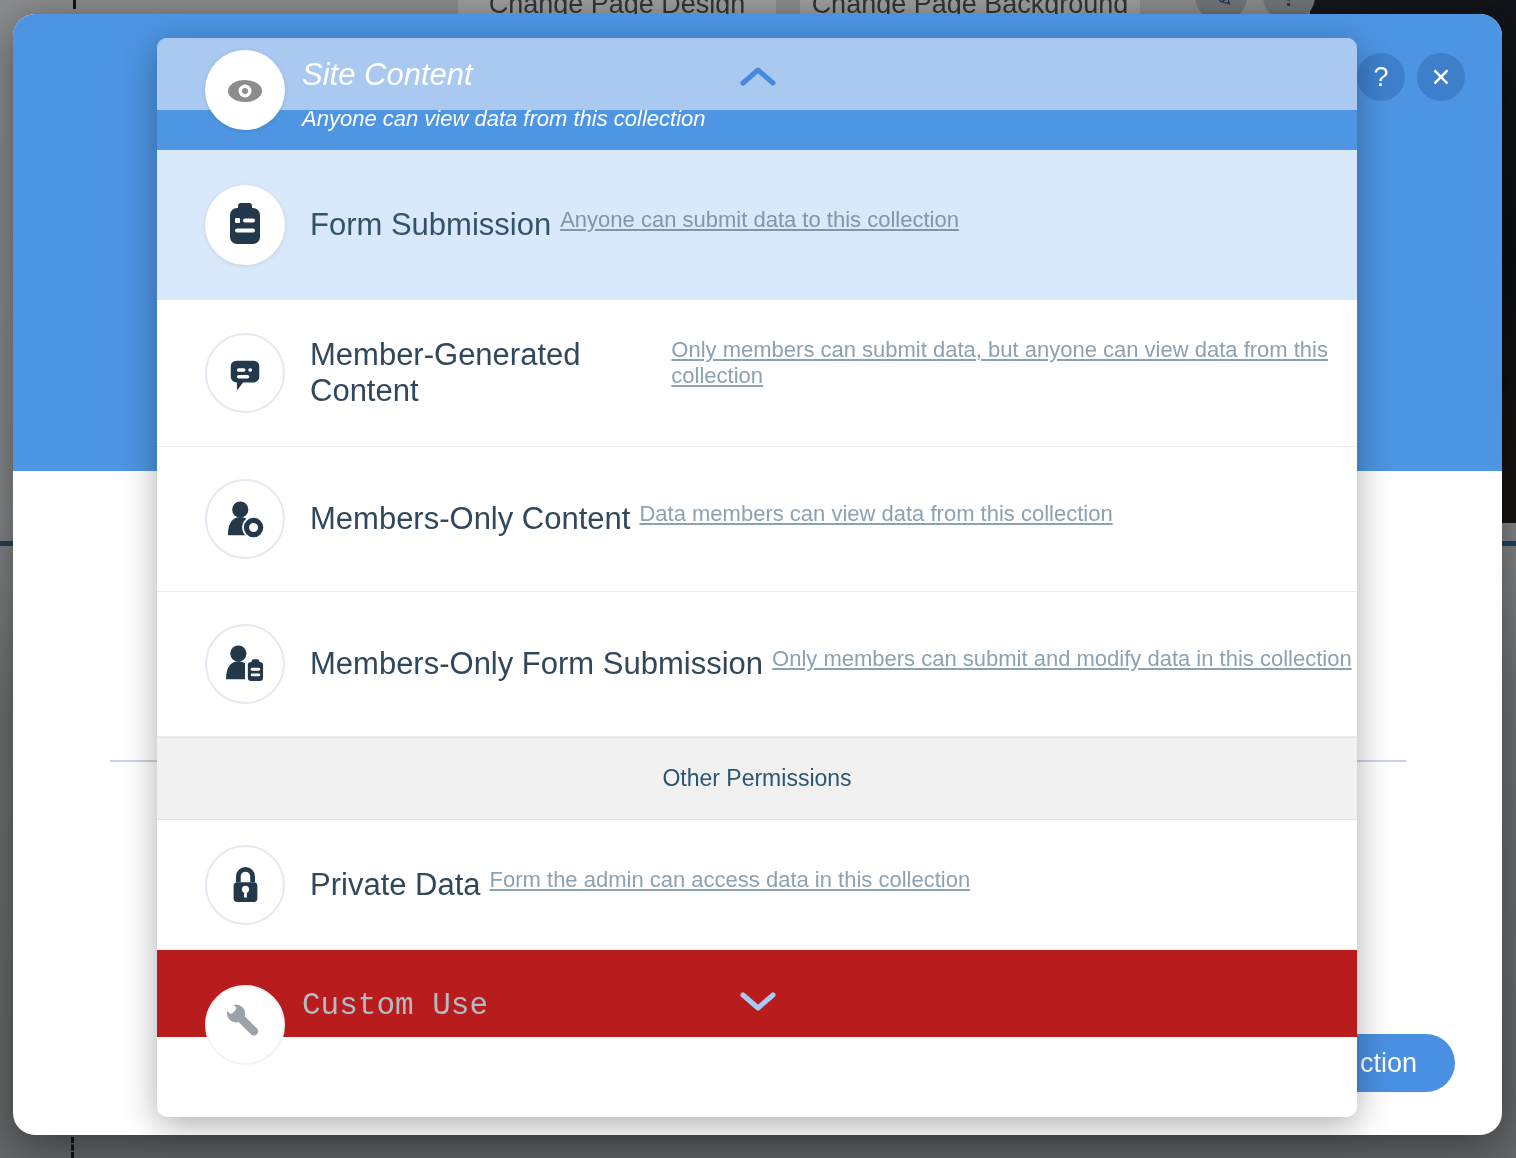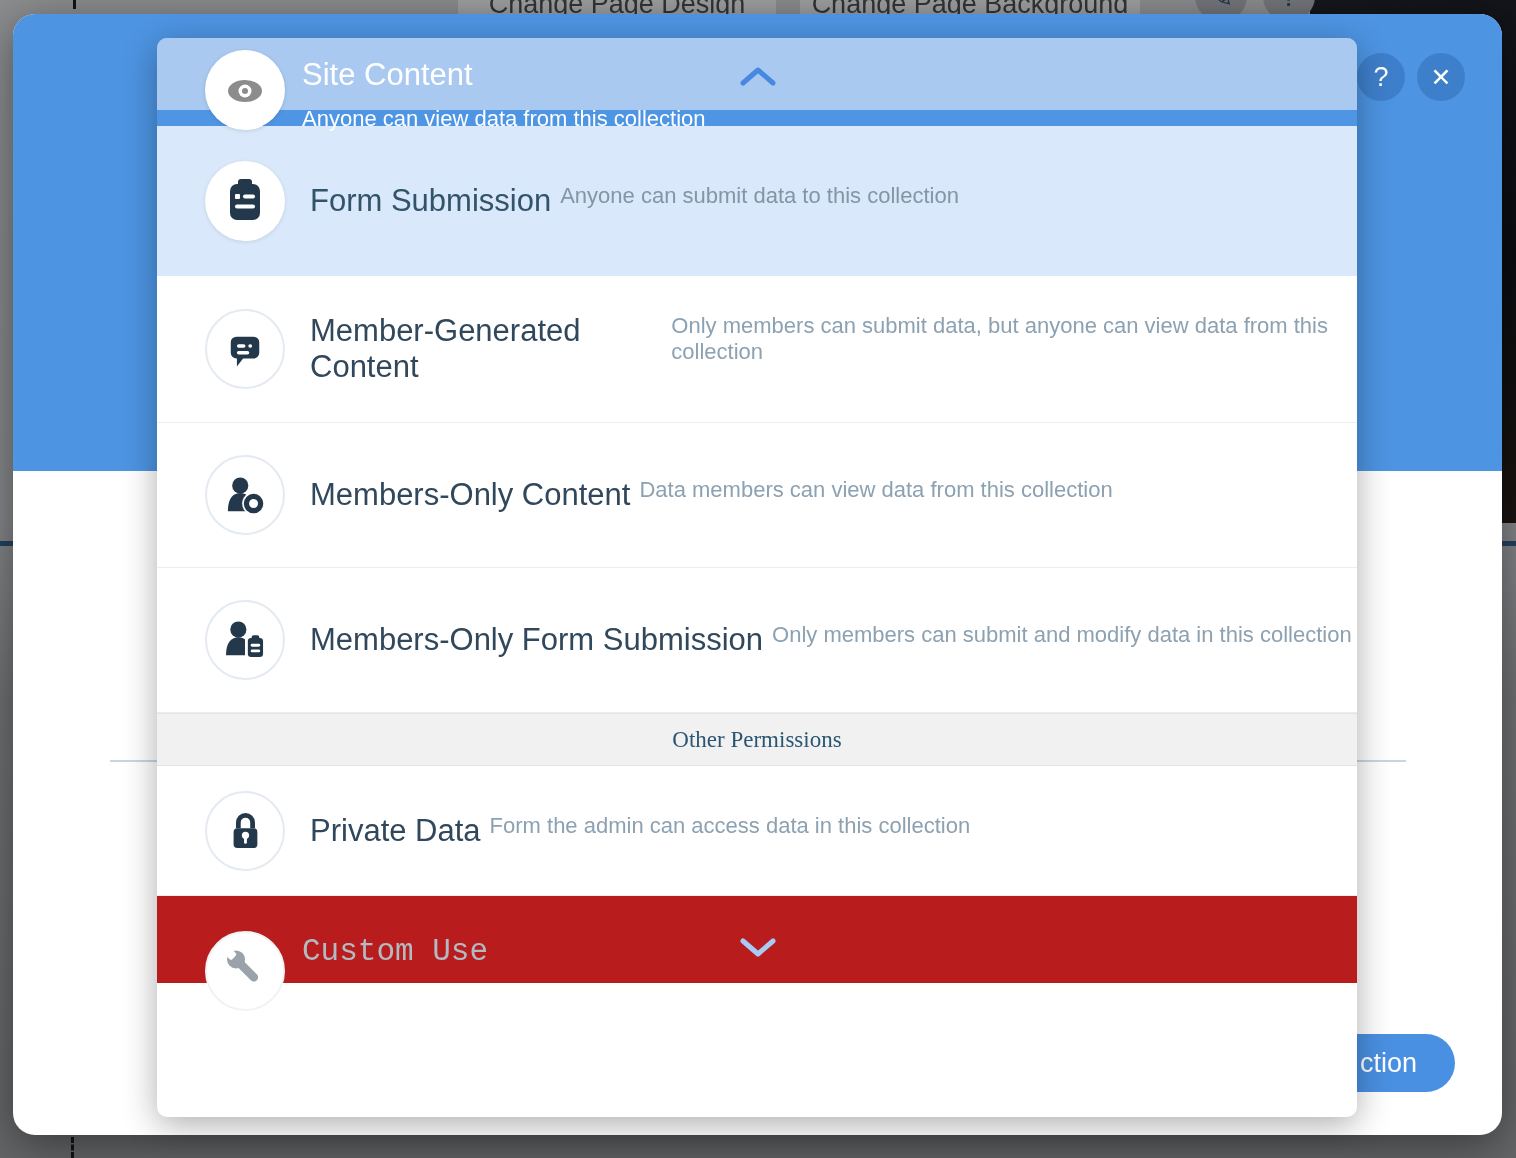--- a/index.html
+++ b/index.html
@@ -38,41 +38,41 @@
   
   .panel { position:absolute; left:157px; top:38px; width:1200px; height:1079px; border-radius:10px;
     background:#fff; overflow:hidden; box-shadow:0 8px 34px rgba(0,0,0,.32); z-index:20; }
   .row { position:relative; width:100%; }
   .icon-circle { width:80px; height:80px; border-radius:50%; background:#fff; flex:none;
     display:flex; align-items:center; justify-content:center; }
   .icon-circle.bordered { border:2px solid #E4EAF1; }
   .icon-circle.faint { border:2px solid #F0F3F6; }
 
   
-  .row-selected-header { height:88px; background:#4E96E3; }
+  .row-selected-header { height:112px; background:#4E96E3;font-style:italic; }
   .light-band { position:absolute; left:0; top:0; width:100%; height:72px; background:#A9C9F1; }
   .sel-icon { position:absolute; left:48px; top:12px; box-shadow:0 1px 4px rgba(0,0,0,.12); }
   .sel-title { position:absolute; left:145px; top:19px; font-size:31px; color:#ffffff; }
   .sel-sub { position:absolute; left:145px; top:68px; font-size:22px; color:#ffffff; }
   .chevron { position:absolute; left:583px; }
   .chevron.up { top:29px; }
 
   
   .opt { display:flex; align-items:center; padding-left:48px; background:#fff; border-bottom:1px solid #EBEDEF; }
   .opt-text { margin-left:25px; display:flex; flex-direction:row; gap:9px; }
   .opt-title { font-size:31px; color:#31485C; }
-  .opt-sub { font-size:22px; color:#8CA1B1; }
+  .opt-sub { font-size:22px; color:#8CA1B1;text-decoration:underline; }
   .opt.selected { background:#D9E8FA; border-bottom:none; }
   .opt.selected .opt-title { color:#32536A; }
   .opt.selected .opt-sub { color:#8296A6; }
   .h150{height:150px;} .h147{height:147px;} .h145{height:145px;} .h146{height:130px;}
 
   .section-hd { height:68px; background:#F1F1F2; border-top:1px solid #E2E4E6; border-bottom:1px solid #E2E4E6;
     display:flex; align-items:center; justify-content:center; font-size:23px; color:#2B5672; }
-  .section-hd.h69 { height:53px;font-family:Liberation Serif, serif; }
+  .section-hd.h69 { height:83px; }
 
   
   .row-custom { height:87px; background:#b91c1c;font-family:Liberation Mono, monospace; }
   .custom-icon { position:absolute; left:48px; top:35px; }
   .custom-title { position:absolute; left:145px; top:38px; font-size:31px; color:#B3BAC2; }
   .chevron.down-custom { top:42px; }
 </style>
 </head>
 <body>
 

